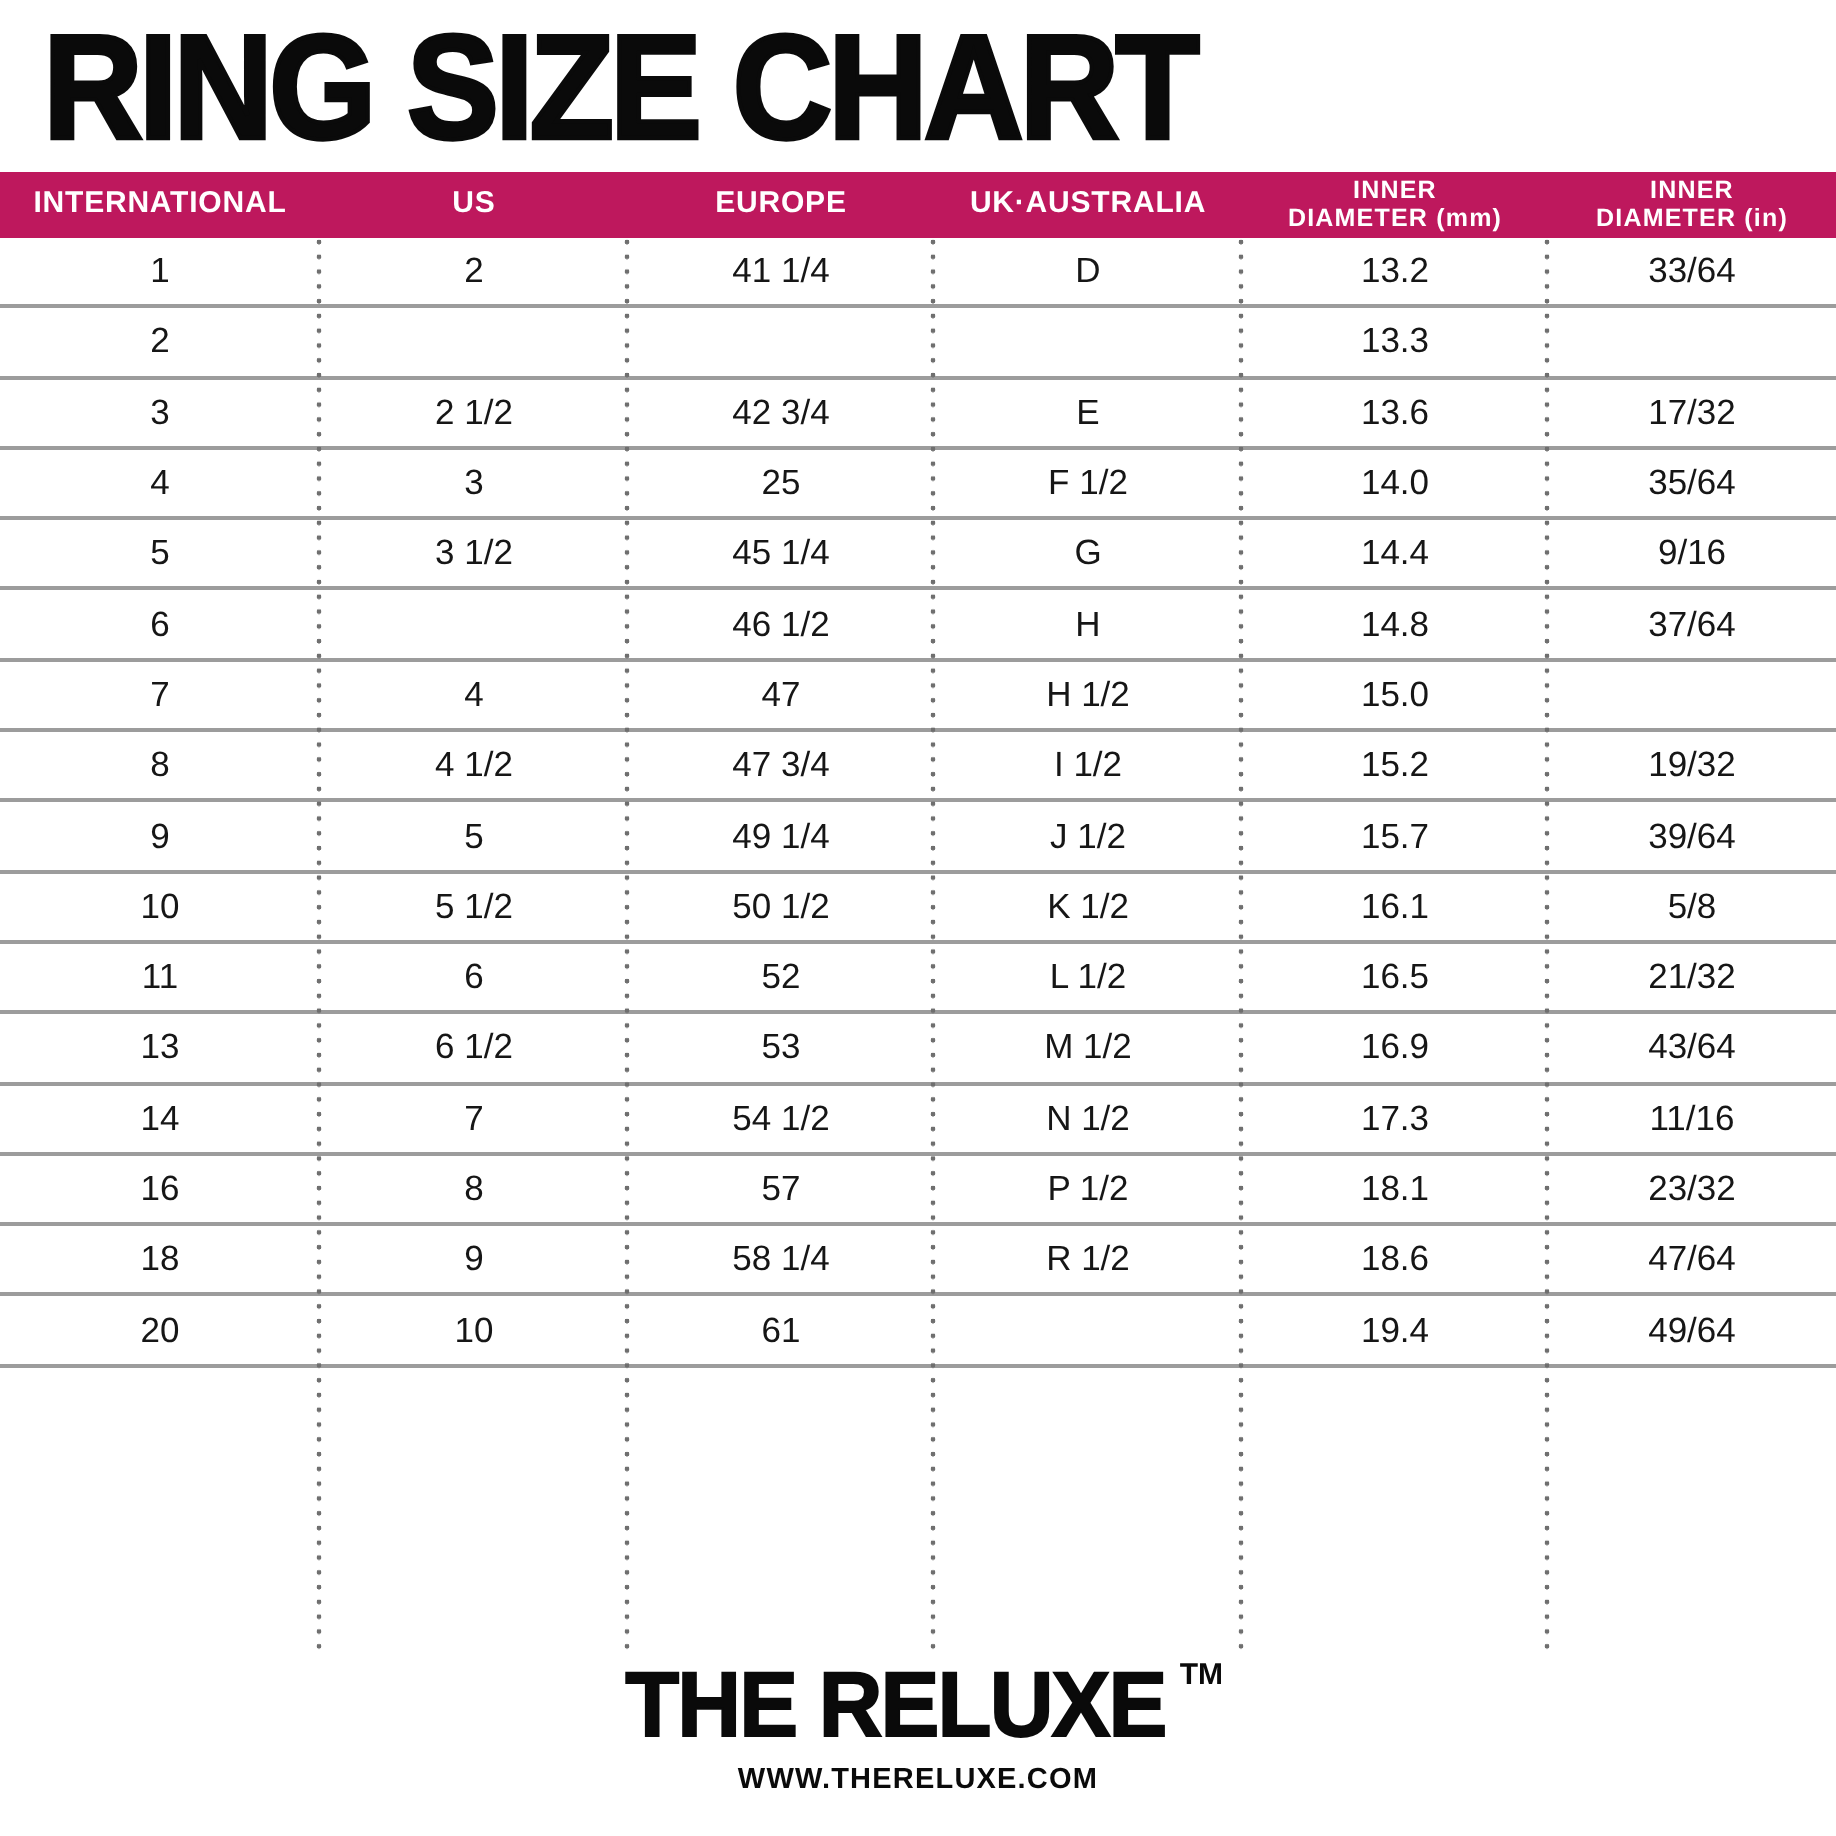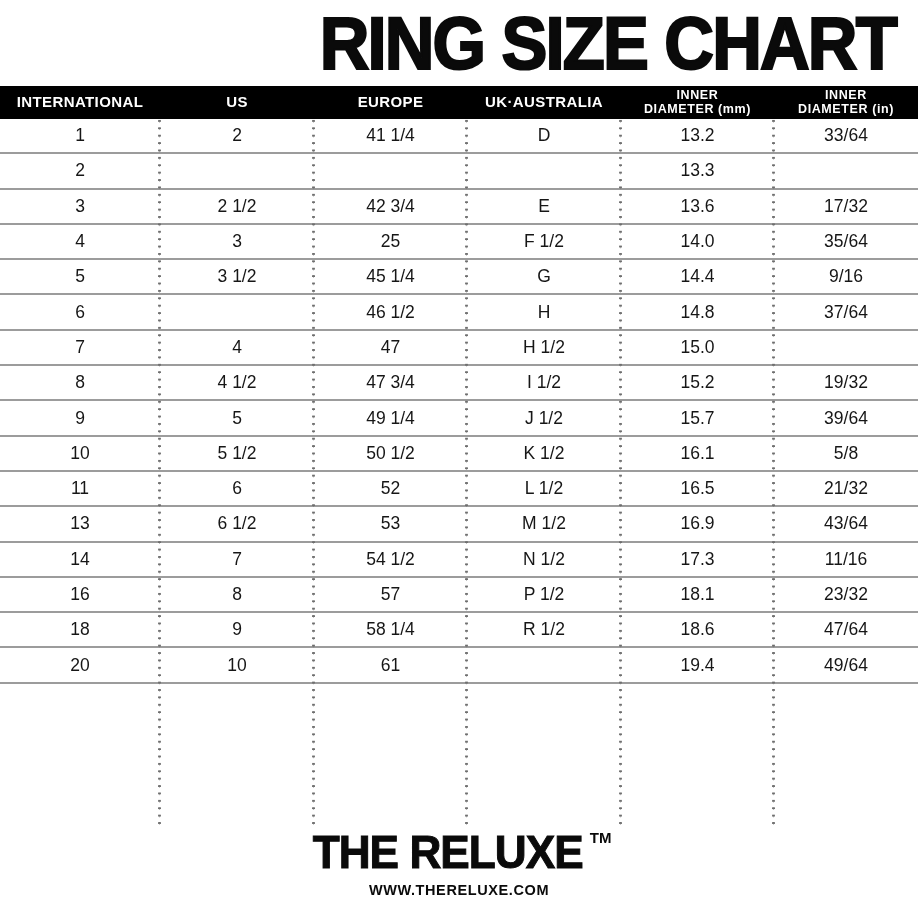--- a/index.html
+++ b/index.html
@@ -10,40 +10,40 @@
     background:#ffffff;
     font-family:"Liberation Sans", sans-serif;
     color:#141414;
     overflow:hidden;
   }
 
   
   .title-wrap {
     position:absolute; top:0; left:0;
     width:918px; height:86px;
-    text-align:right;
+    text-align:left;
   }
   .title {
     display:inline-block;
     font-size:74px;
     font-weight:700;
     line-height:88px;
     letter-spacing:-2px;
     transform:scaleX(0.93);
     transform-origin:center;
     -webkit-text-stroke:2.2px #0a0a0a;
     color:#0a0a0a;
     white-space:nowrap;
   }
 
   
   .header-bar {
     position:absolute; top:86px; left:0;
     width:918px; height:33px;
-    background:#000000;
+    background:#be185d;
     display:grid;
     grid-template-columns:160px 154px 153px 154px 153px 144px;
     align-items:center;
   }
   .hcell {
     text-align:center;
     color:#ffffff;
     font-weight:700;
     font-size:15px;
     letter-spacing:0.4px;

